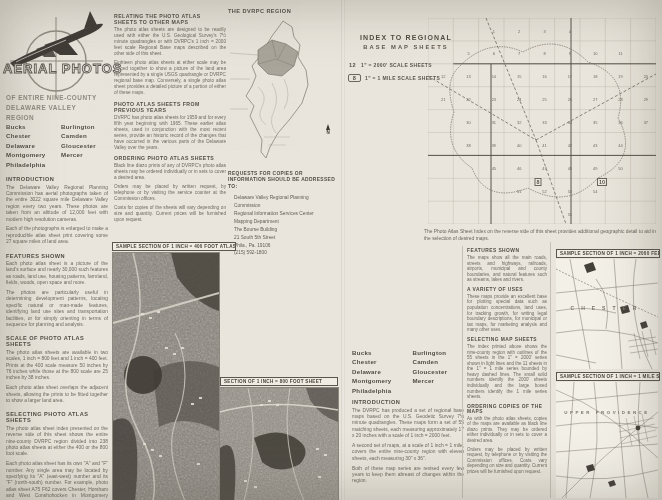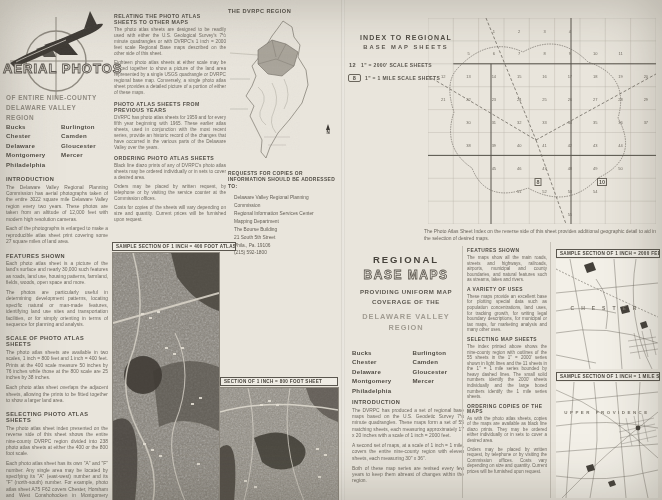--- a/index.html
+++ b/index.html
@@ -332,32 +332,20 @@
       <span class="gridnum" style="left: 116.533px; top: 172.811px;">52</span>
       <span class="gridnum" style="left: 141.867px; top: 172.811px;">53</span>
       <span class="gridnum" style="left: 167.2px; top: 172.811px;">54</span>
       <span class="gridnum" style="left: 141.867px; top: 195.7px;">55</span>
       <span class="gridbadge" style="left: 110px; top: 164px;">8</span>
       <span class="gridbadge" style="left: 174px; top: 164px;">10</span>
     </div>
 
   <div class="index-caption">The Photo Atlas Sheet Index on the reverse side of this sheet provides additional geographic detail to aid in the selection of desired maps.</div>
 
-  <div class="rtitle">
-    <div class="t1">REGIONAL</div>
-    <div class="t2">BASE MAPS</div>
-    <div class="t3">
-      <div>PROVIDING UNIFORM MAP</div>
-      <div>COVERAGE OF THE</div>
-    </div>
-    <div class="t4">
-      <div>DELAWARE VALLEY</div>
-      <div>REGION</div>
-    </div>
-  </div>
 
   <div class="col" style="left:352px;top:348px;width:112px;height:150px;text-align:justify;">
     <div class="counties">
       <div class="ccol">
         <div>Bucks</div>
         <div>Chester</div>
         <div>Delaware</div>
         <div>Montgomery</div>
         <div>Philadelphia</div>
       </div>

